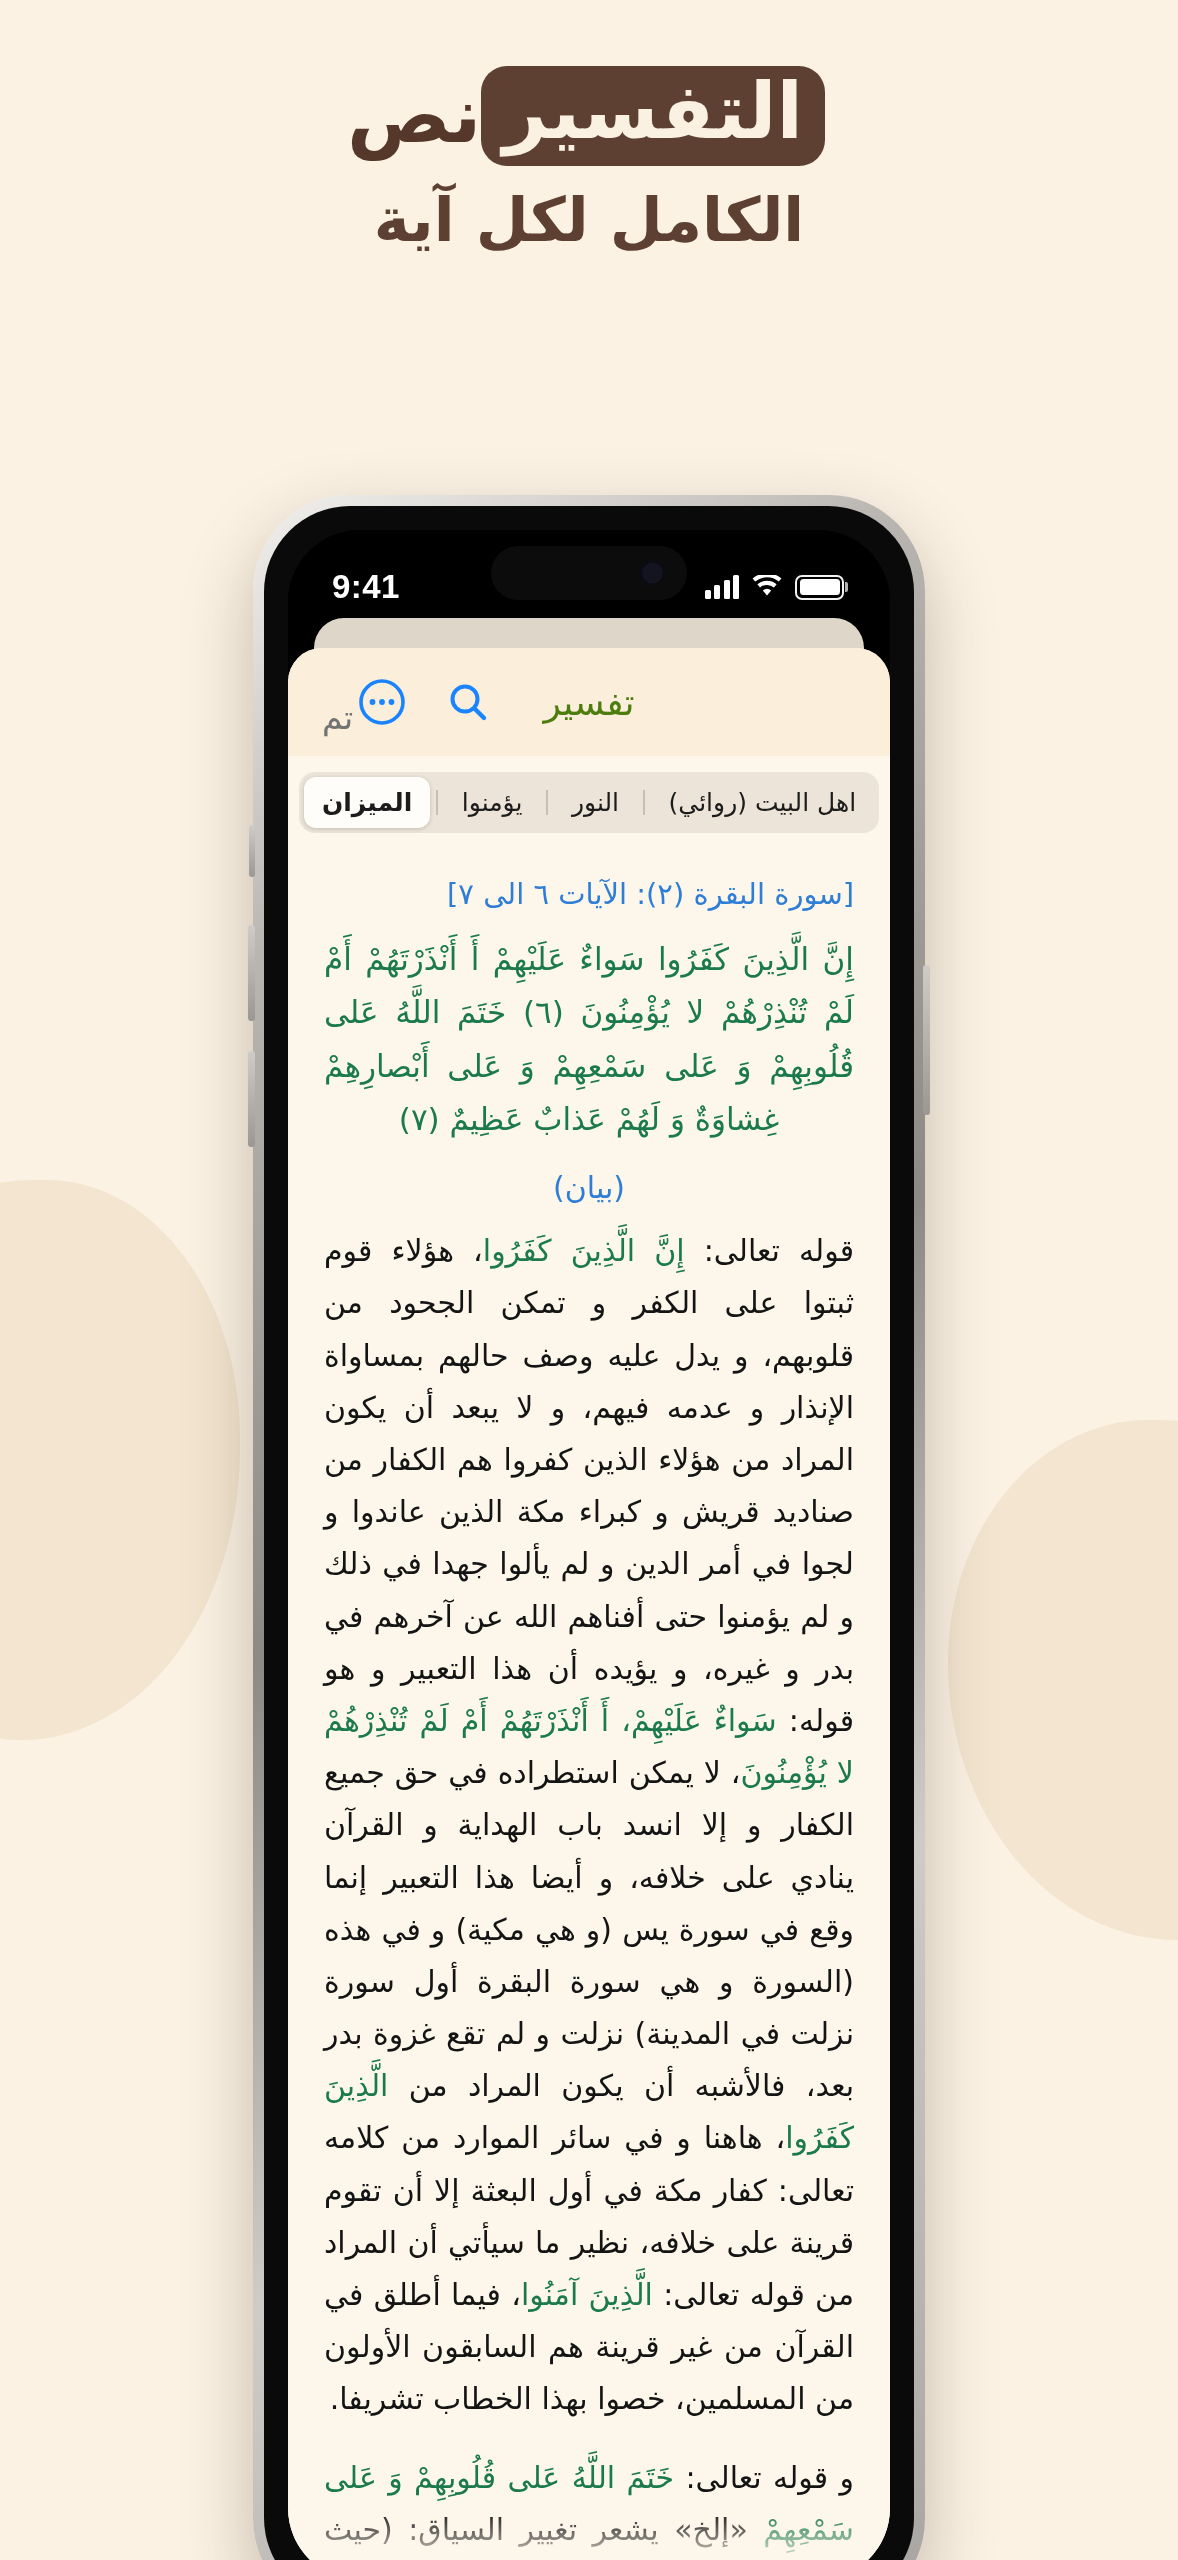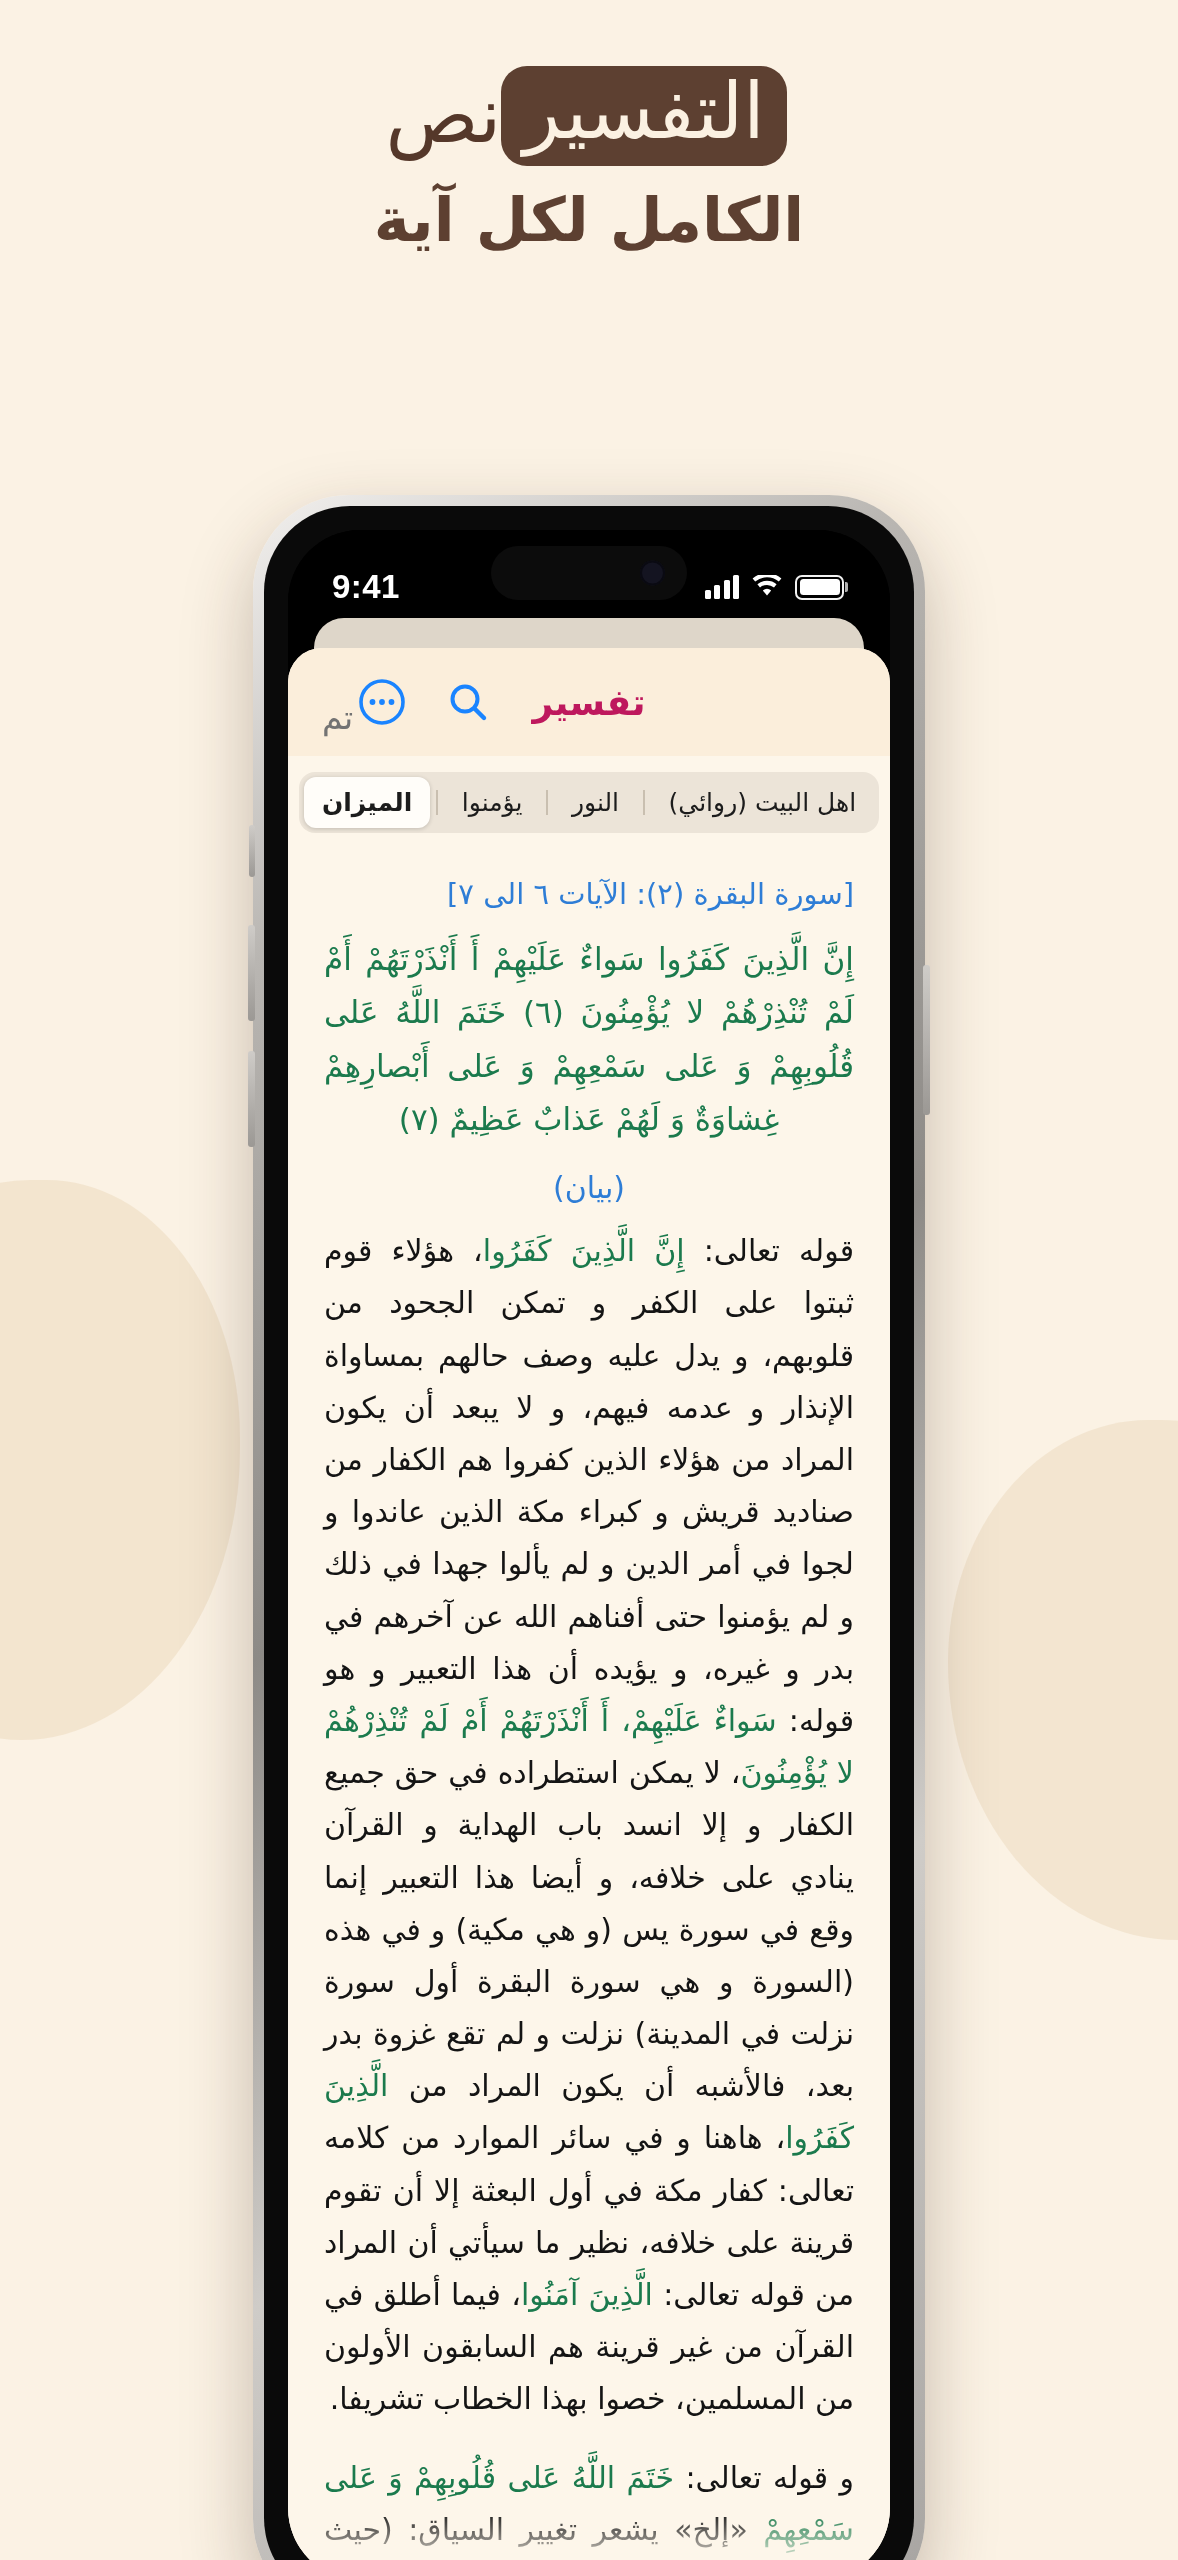--- a/index.html
+++ b/index.html
@@ -35,21 +35,21 @@
 
   
   .hero {
     position: relative;
     z-index: 3;
     padding-top: 62px;
     text-align: center;
   }
   .hero-line1 {
     font-size: 77px;
-    font-weight: normal;
+    font-weight: bold;
     color: #55382a;
     line-height: 1.28;
     direction: rtl;
     white-space: nowrap;
   }
   .hero-badge {
     display: inline-block;
     background: #5d4031;
     color: #fbf1e2;
     border-radius: 26px;
@@ -200,22 +200,22 @@
     padding: 0 34px;
     flex-shrink: 0;
     position: relative;
     direction: rtl;
   }
   .nav-title {
     position: absolute;
     left: 0; right: 0;
     text-align: center;
     font-size: 36px;
-    font-weight: bold;
-    color: #be185d;
+    font-weight: normal;
+    color: #4d7c0f;
     pointer-events: none;
   }
   .nav-right { display: flex; align-items: center; gap: 28px; margin-right: auto; z-index: 2; }
   .nav-done {
     font-size: 33px;
     color: #737373;
     z-index: 2;
     margin-top: 31px;
   }
   .icon-btn {

